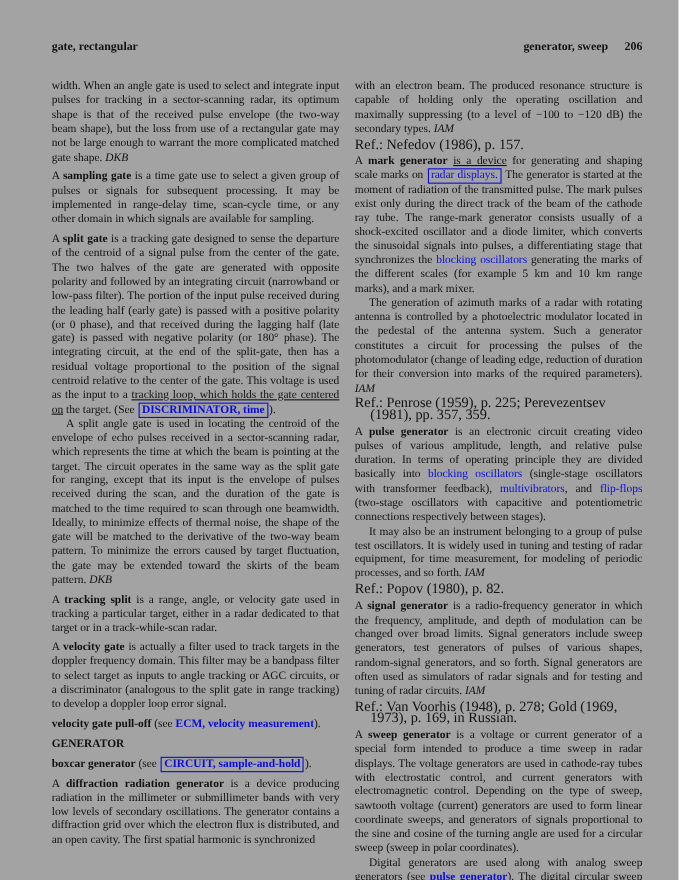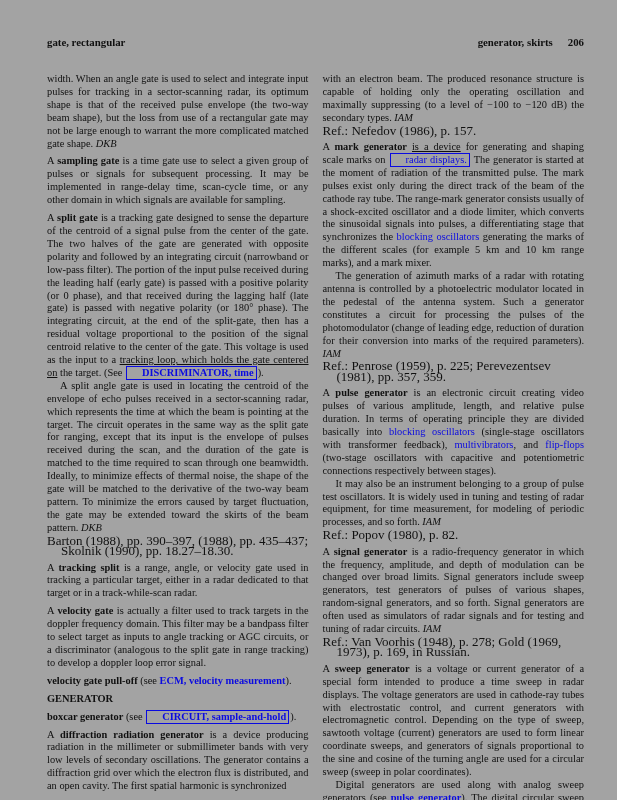--- a/index.html
+++ b/index.html
@@ -36,42 +36,41 @@
     font-size: 13px; line-height: 10.4px;
     text-align: left;
     padding-left: 14px; text-indent: -14px;
   }
   .b { font-weight: bold; }
   .i { font-style: italic; font-family: Liberation Serif, serif; }
   .blue { color: var(--link); }
   .u { text-decoration: underline; text-underline-offset: 1px; }
   .boxed {
     border: 1px solid var(--link);
-    padding: 0 2px 1px 15px;
+    padding: 0 2px 1px 2px;
     margin: 0 1px;
   }
 </style>
 </head>
 <body>
 
 <div class="page">
   <div class="header">
     <span class="hl">gate, rectangular</span>
     <span class="hr">
-      <span>generator, skirts</span>
+      <span>generator, sweep</span>
       <span class="pagenum">206</span>
     </span>
   </div>
   <div class="columns">
     <div class="col">
         <p class="open"><span>width. When an angle gate is used to select and integrate input pulses for tracking in a sector-scanning radar, its optimum shape is that of the received pulse envelope (the two-way beam shape), but the loss from use of a rectangular gate may not be large enough to warrant the more complicated matched gate shape. </span><span class="i">DKB</span></p>
         <p class="entry"><span>A </span><span class="b">sampling gate</span><span> is a time gate use to select a given group of pulses or signals for subsequent processing. It may be implemented in range-delay time, scan-cycle time, or any other domain in which signals are available for sampling.</span></p>
         <p class="entry"><span>A </span><span class="b">split gate</span><span> is a tracking gate designed to sense the departure of the centroid of a signal pulse from the center of the gate. The two halves of the gate are generated with opposite polarity and followed by an integrating circuit (narrowband or low-pass filter). The portion of the input pulse received during the leading half (early gate) is passed with a positive polarity (or 0 phase), and that received during the lagging half (late gate) is passed with negative polarity (or 180° phase). The integrating circuit, at the end of the split-gate, then has a residual voltage proportional to the position of the signal centroid relative to the center of the gate. This voltage is used as the input to a </span><span class="u">tracking loop, which holds the gate centered on</span><span> the target. (See </span><span class="b blue boxed">DISCRIMINATOR, time</span><span>).</span></p>
         <p class="cont"><span>A split angle gate is used in locating the centroid of the envelope of echo pulses received in a sector-scanning radar, which represents the time at which the beam is pointing at the target. The circuit operates in the same way as the split gate for ranging, except that its input is the envelope of pulses received during the scan, and the duration of the gate is matched to the time required to scan through one beamwidth. Ideally, to minimize effects of thermal noise, the shape of the gate will be matched to the derivative of the two-way beam pattern. To minimize the errors caused by target fluctuation, the gate may be extended toward the skirts of the beam pattern. </span><span class="i">DKB</span></p>
-        <p class="ref"><span>Barton (1988), pp. 390–397, (1988), pp. 435–437; Skolnik (1990), pp. 18.27–18.30.</span></p>
         <p class="entry"><span>A </span><span class="b">tracking split</span><span> is a range, angle, or velocity gate used in tracking a particular target, either in a radar dedicated to that target or in a track-while-scan radar.</span></p>
         <p class="entry"><span>A </span><span class="b">velocity gate</span><span> is actually a filter used to track targets in the doppler frequency domain. This filter may be a bandpass filter to select target as inputs to angle tracking or AGC circuits, or a discriminator (analogous to the split gate in range tracking) to develop a doppler loop error signal.</span></p>
         <p class="entry"><span class="b">velocity gate pull-off</span><span> (see </span><span class="b blue">ECM, velocity measurement</span><span>).</span></p>
         <p class="entry"><span class="b">GENERATOR</span></p>
         <p class="entry"><span class="b">boxcar generator</span><span> (see </span><span class="b blue boxed">CIRCUIT, sample-and-hold</span><span>).</span></p>
         <p class="entry"><span>A </span><span class="b">diffraction radiation generator</span><span> is a device producing radiation in the millimeter or submillimeter bands with very low levels of secondary oscillations. The generator contains a diffraction grid over which the electron flux is distributed, and an open cavity. The first spatial harmonic is synchronized</span></p>
       </div>
     <div class="col">
         <p class="open"><span>with an electron beam. The produced resonance structure is capable of holding only the operating oscillation and maximally suppressing (to a level of −100 to −120 dB) the secondary types. </span><span class="i">IAM</span></p>
         <p class="ref"><span>Ref.: Nefedov (1986), p. 157.</span></p>

